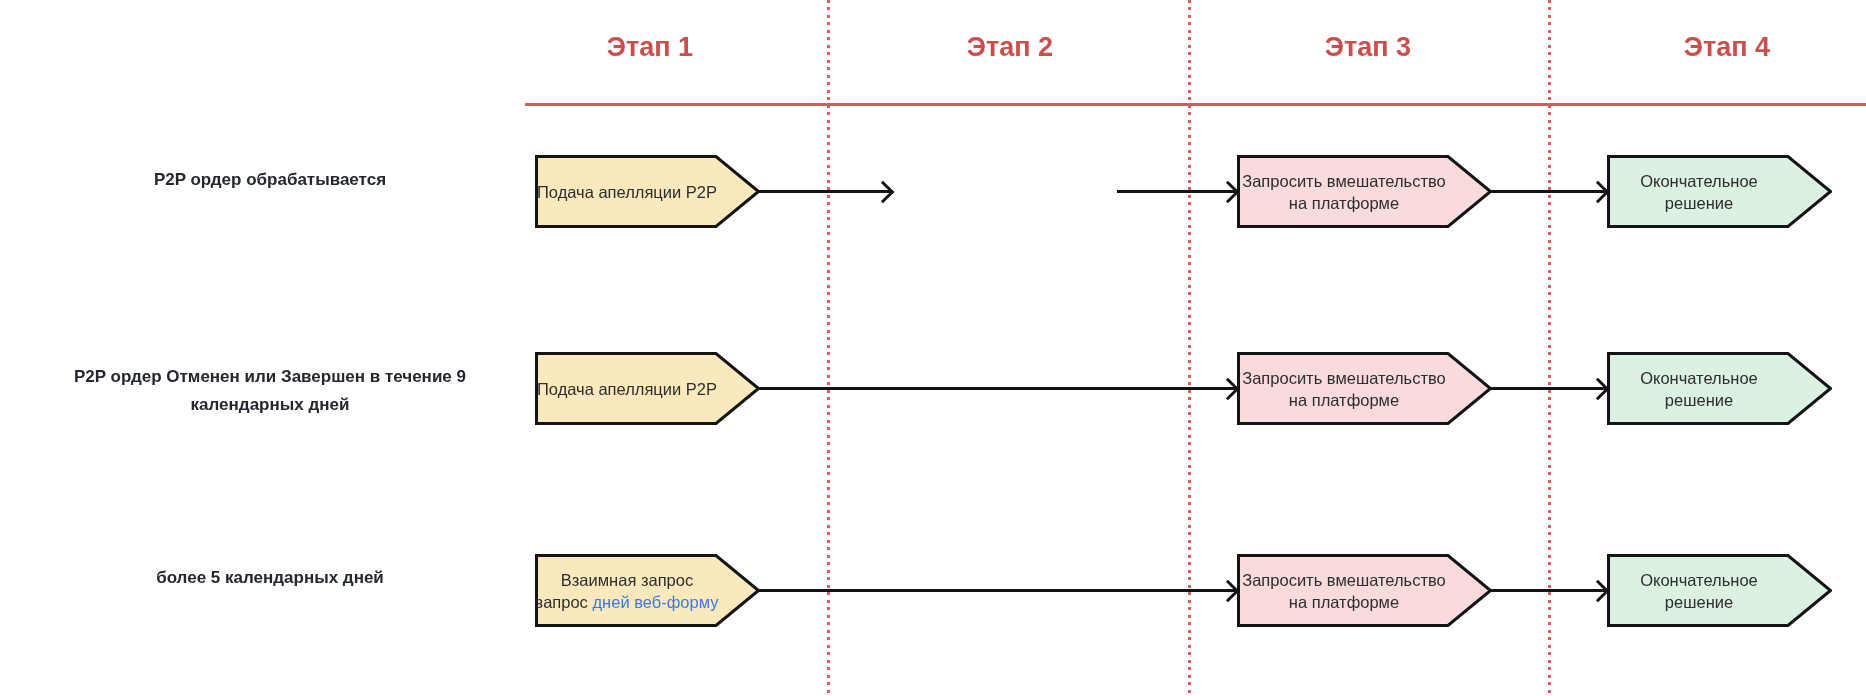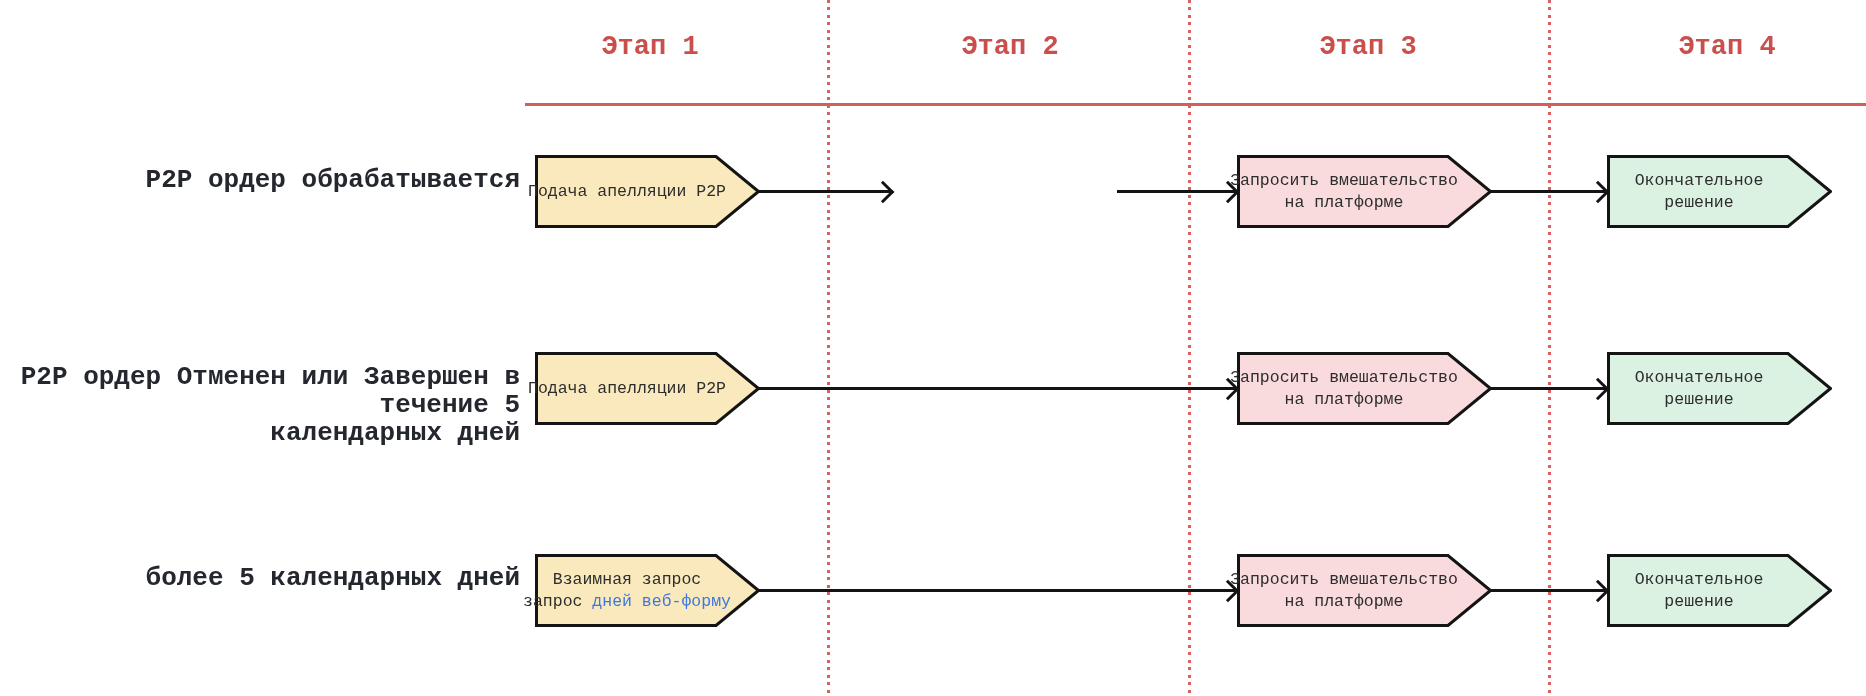--- a/index.html
+++ b/index.html
@@ -1,36 +1,36 @@
 <!DOCTYPE html>
 <html><head>
 <meta charset="utf-8">
 <style>
   html,body{margin:0;padding:0;background:#ffffff;}
   .canvas{
     position:relative;width:1866px;height:696px;background:#ffffff;
-    font-family:Liberation Mono, monospace;overflow:hidden;
+    font-family:Liberation Sans, sans-serif;overflow:hidden;
   }
   
   .divider{
     position:absolute;top:0;height:696px;width:3px;
     background:repeating-linear-gradient(to bottom,#d95f5f 0 3px,transparent 3px 7.5px);
   }
   
   .stage-header{
     position:absolute;top:30px;width:240px;text-align:center;
     font-size:27px;font-weight:bold;color:#c94f4c;line-height:34px;
   }
   .header-line{
     position:absolute;left:525px;top:103px;width:1341px;height:3px;background:#d0605a;
   }
   
   .row-label{
-    position:absolute;left:20px;width:500px;text-align:right;
-    font-weight:bold;font-size:26px;line-height:28px;color:#24272e;
+    position:absolute;left:20px;width:500px;text-align:center;
+    font-weight:bold;font-size:17px;line-height:28px;color:#24272e;
   }
   
   .box{position:absolute;height:73px;}
   .box svg{position:absolute;left:0;top:0;width:100%;height:100%;display:block;}
   .box polygon{stroke:#141414;stroke-width:3;stroke-linejoin:miter;}
   .box.yellow polygon{fill:#fae9bc;}
   .box.blue polygon{fill:#e8eef8;}
   .box.pink polygon{fill:#f9dbdd;}
   .box.green polygon{fill:#dbf1e1;}
   .box-label{
@@ -97,21 +97,21 @@
     <svg viewBox="0 0 225 73">
       <polygon points="1.5,1.5 181,1.5 223.5,36.5 181,71.5 1.5,71.5"></polygon>
     </svg>
     <div class="box-label">
       <div>Окончательное</div>
       <div>решение</div>
     </div>
   </div>
 
   <div class="row-label" style="top:363px">
-    <div>P2P ордер Отменен или Завершен в течение 5</div>
+    <div>P2P ордер Отменен или Завершен в течение 9</div>
     <div>календарных дней</div>
   </div>
 
   <div class="box yellow" style="left:535px;top:352px;width:225px">
     <svg viewBox="0 0 225 73">
       <polygon points="1.5,1.5 181,1.5 223.5,36.5 181,71.5 1.5,71.5"></polygon>
     </svg>
     <div class="box-label">
       <div>Подача апелляции P2P</div>
       <div></div>

